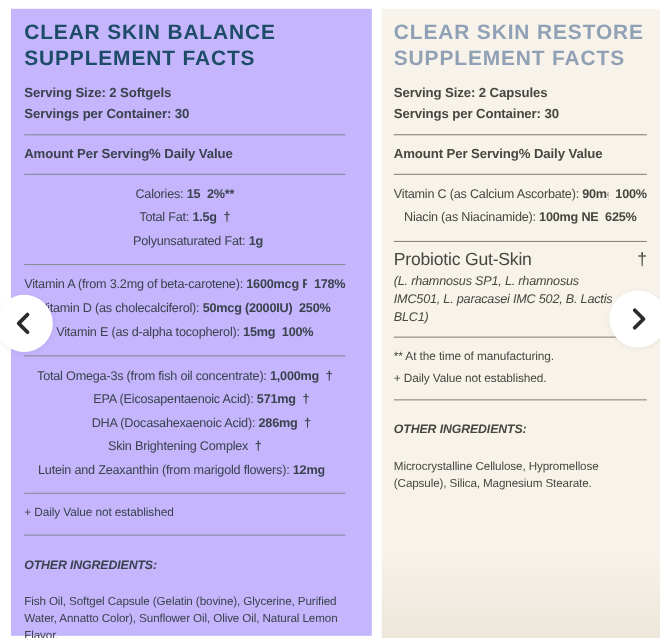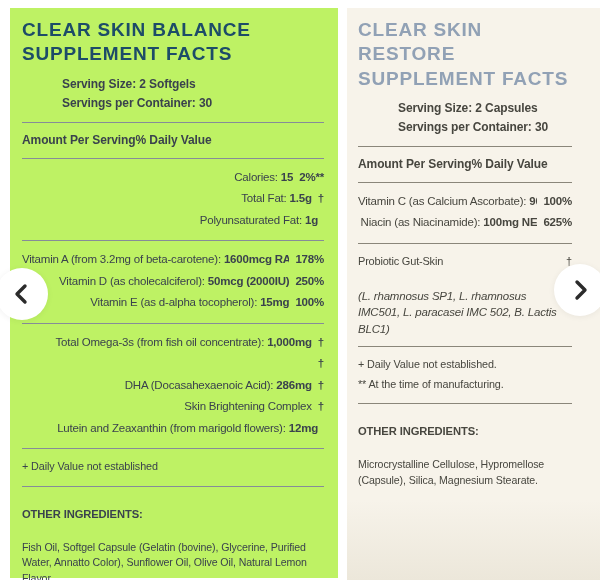--- a/index.html
+++ b/index.html
@@ -6,55 +6,55 @@
   * { box-sizing:border-box; }
   .stage {
     position:relative; width:600px; height:580px; overflow:hidden;
     background:#ffffff;
     font-family:"Liberation Sans", sans-serif;
     -webkit-font-smoothing:antialiased;
   }
   .panel { position:absolute; top:8px; }
   .panel-left {
     left:10px; width:328px; height:570px;
-    background:#bef264;
+    background:#c4b5fd;
     color:#3a424d;
-    padding:10px 14px 0 12px;
+    padding:10px 24px 0 12px;
   }
   .panel-right {
     left:347px; width:253px; height:572px;
     background:linear-gradient(180deg,#f7f3ea 0%,#f7f3ea 86%,#ece7da 100%);
     color:#47463f;
-    padding:10px 28px 0 11px;
+    padding:10px 12px 0 11px;
   }
   .panel-title {
     margin:0 0 8px 0;
     font-size:19px; font-weight:700; letter-spacing:0.8px; line-height:1.28;
   }
   .panel-left .panel-title { color:#1d4c68; }
   .panel-right .panel-title { color:#91a1b5; }
-  .serving-line { font-size:12px; font-weight:600; line-height:19px; letter-spacing:-0.1px;margin-left:40px; }
+  .serving-line { font-size:12px; font-weight:600; line-height:19px; letter-spacing:-0.1px; }
   .divider { border:none; border-top:1.5px solid #868c98; margin:9px 0 8px 0; }
   .panel-right .divider { border-top-color:#8a867a; }
   .cols { display:flex; justify-content:flex-start; font-size:12px; font-weight:700; padding:2px 0; letter-spacing:-0.1px; }
   .group { margin:4px 0; }
   .panel-right .group { margin:6px 0; }
   .row {
-    display:flex; justify-content:flex-end; align-items:baseline;
+    display:flex; justify-content:center; align-items:baseline;
     font-size:11.5px; line-height:21.5px; letter-spacing:-0.2px; white-space:nowrap;
   }
   .row .lbl { overflow:hidden; }
   .row .lbl b { font-weight:700; }
   .row .dv { font-weight:600; padding-left:6px; }
   .ind { padding-left:30px; }
-  .prob-line1 { display:flex; justify-content:space-between; font-size:11px; line-height:18px; letter-spacing:-0.2px; }
+  .prob-line1 { display:flex; justify-content:space-between; font-size:16px; line-height:18px; letter-spacing:-0.2px; }
   .prob-line2 { font-size:11.5px; line-height:18px; letter-spacing:-0.2px; }
-  .prob-italic { font-style:italic; font-size:11.5px; line-height:16.5px; letter-spacing:-0.2px; margin-top:18px; }
+  .prob-italic { font-style:italic; font-size:11.5px; line-height:16.5px; letter-spacing:-0.2px; margin-top:2px; }
   .footnote { font-size:10.8px; line-height:19.5px; letter-spacing:-0.1px; }
-  .oi-label { font-size:11.2px; font-weight:700; line-height:15px; margin-top:20px; letter-spacing:-0.1px; }
+  .oi-label { font-size:11.2px; font-weight:700; line-height:15px; margin-top:20px; letter-spacing:-0.1px;font-style:italic; }
   .oi-body { font-size:10.6px; line-height:15.5px; letter-spacing:-0.1px; margin-top:18px; }
   .nav-btn {
     position:absolute; width:52px; height:52px; border-radius:50%;
     background:#ffffff; border:none; padding:0; cursor:pointer;
     display:flex; align-items:center; justify-content:center;
     box-shadow:0 1px 6px rgba(0,0,0,0.06); z-index:5;
   }
   .nav-prev { left:-4px; top:268px; }
   .nav-next { left:554px; top:264px; }
   .nav-btn svg { display:block; }
@@ -103,20 +103,21 @@
         <span class="dv">100%</span>
       </div>
     </div>
     <hr class="divider">
     <div class="group">
       <div class="row">
         <span class="lbl"><span>Total Omega-3s (from fish oil concentrate): </span><b>1,000mg</b></span>
         <span class="dv">†</span>
       </div>
       <div class="row ind">
+        <span class="lbl"><span>EPA (Eicosapentaenoic Acid): </span><b>571mg</b></span>
         <span class="dv">†</span>
       </div>
       <div class="row ind">
         <span class="lbl"><span>DHA (Docasahexaenoic Acid): </span><b>286mg</b></span>
         <span class="dv">†</span>
       </div>
       <div class="row">
         <span class="lbl"><span>Skin Brightening Complex</span><b></b></span>
         <span class="dv">†</span>
       </div>
@@ -158,22 +159,22 @@
       <div class="prob-line1">
         <span>Probiotic Gut-Skin</span>
         <span class="dv">†</span>
       </div>
       <div class="prob-italic">
         <div>(L. rhamnosus SP1, L. rhamnosus</div>
         <div>IMC501, L. paracasei IMC 502, B. Lactis BLC1)</div>
       </div>
     </div>
     <hr class="divider">
+    <div class="footnote">** At the time of manufacturing.</div>
     <div class="footnote">+ Daily Value not established.</div>
-    <div class="footnote">** At the time of manufacturing.</div>
     <hr class="divider">
     <div class="oi-label">OTHER INGREDIENTS:</div>
     <div class="oi-body">Microcrystalline Cellulose, Hypromellose (Capsule), Silica, Magnesium Stearate.</div>
   </section>
 
   <button class="nav-btn nav-prev" aria-label="Previous">
     <span>
       <svg width="24" height="24" viewBox="0 0 24 24" fill="none">
         <polyline points="15,4 7,12 15,20" stroke="#2b2b2b" stroke-width="3.4" stroke-linecap="round" stroke-linejoin="round"></polyline>
       </svg>

